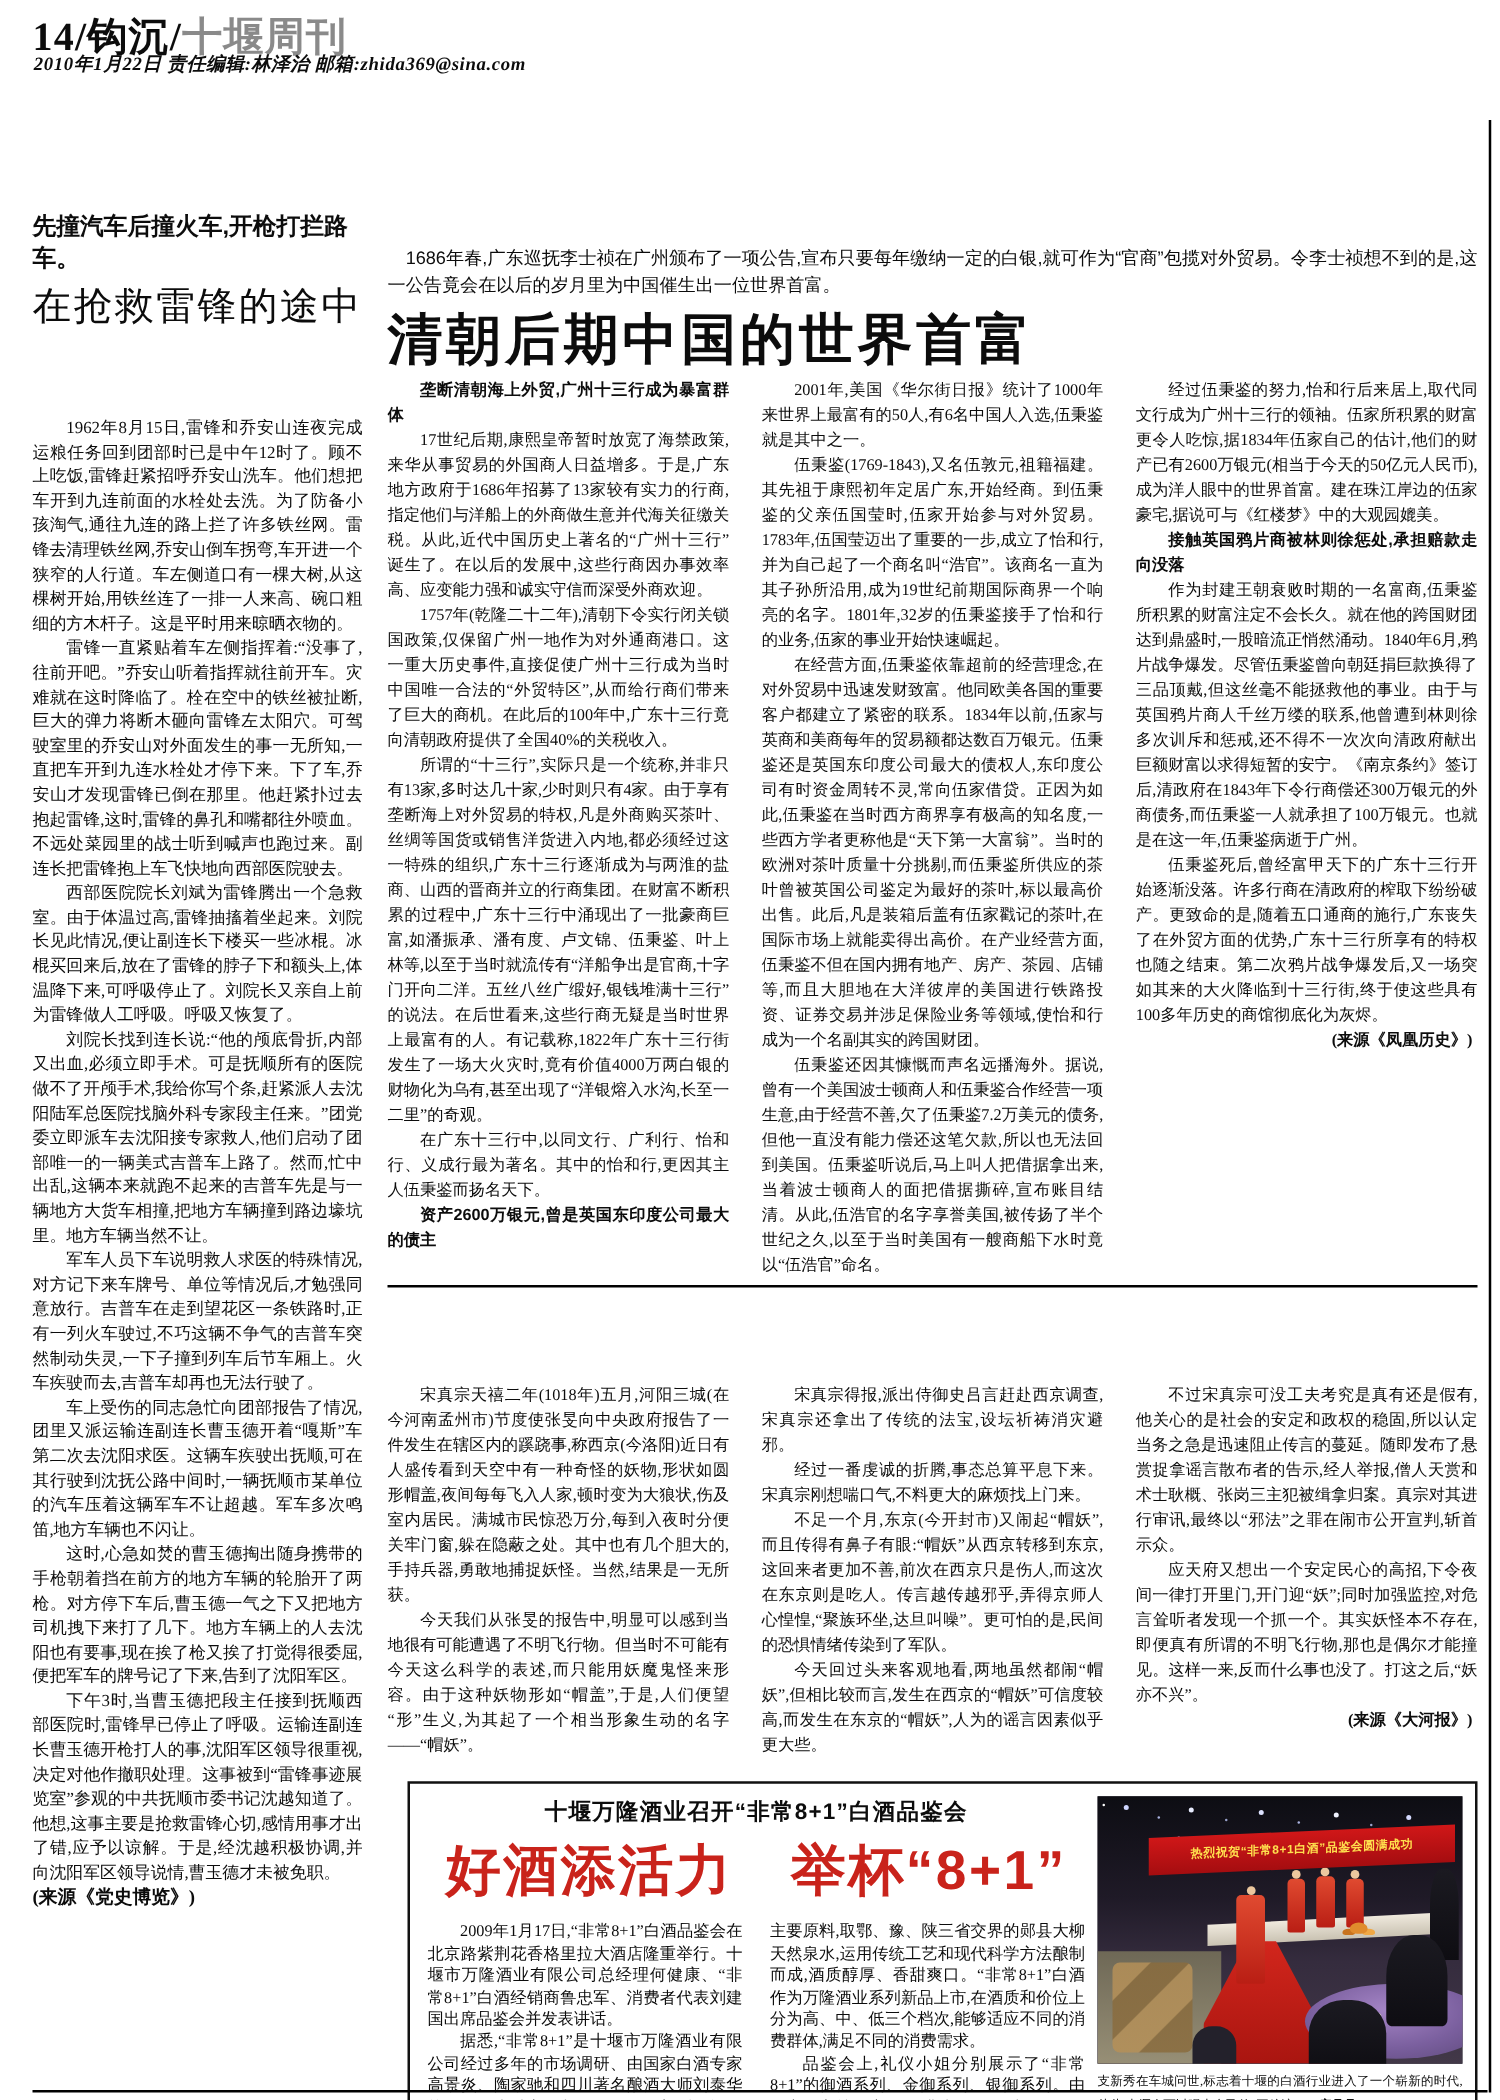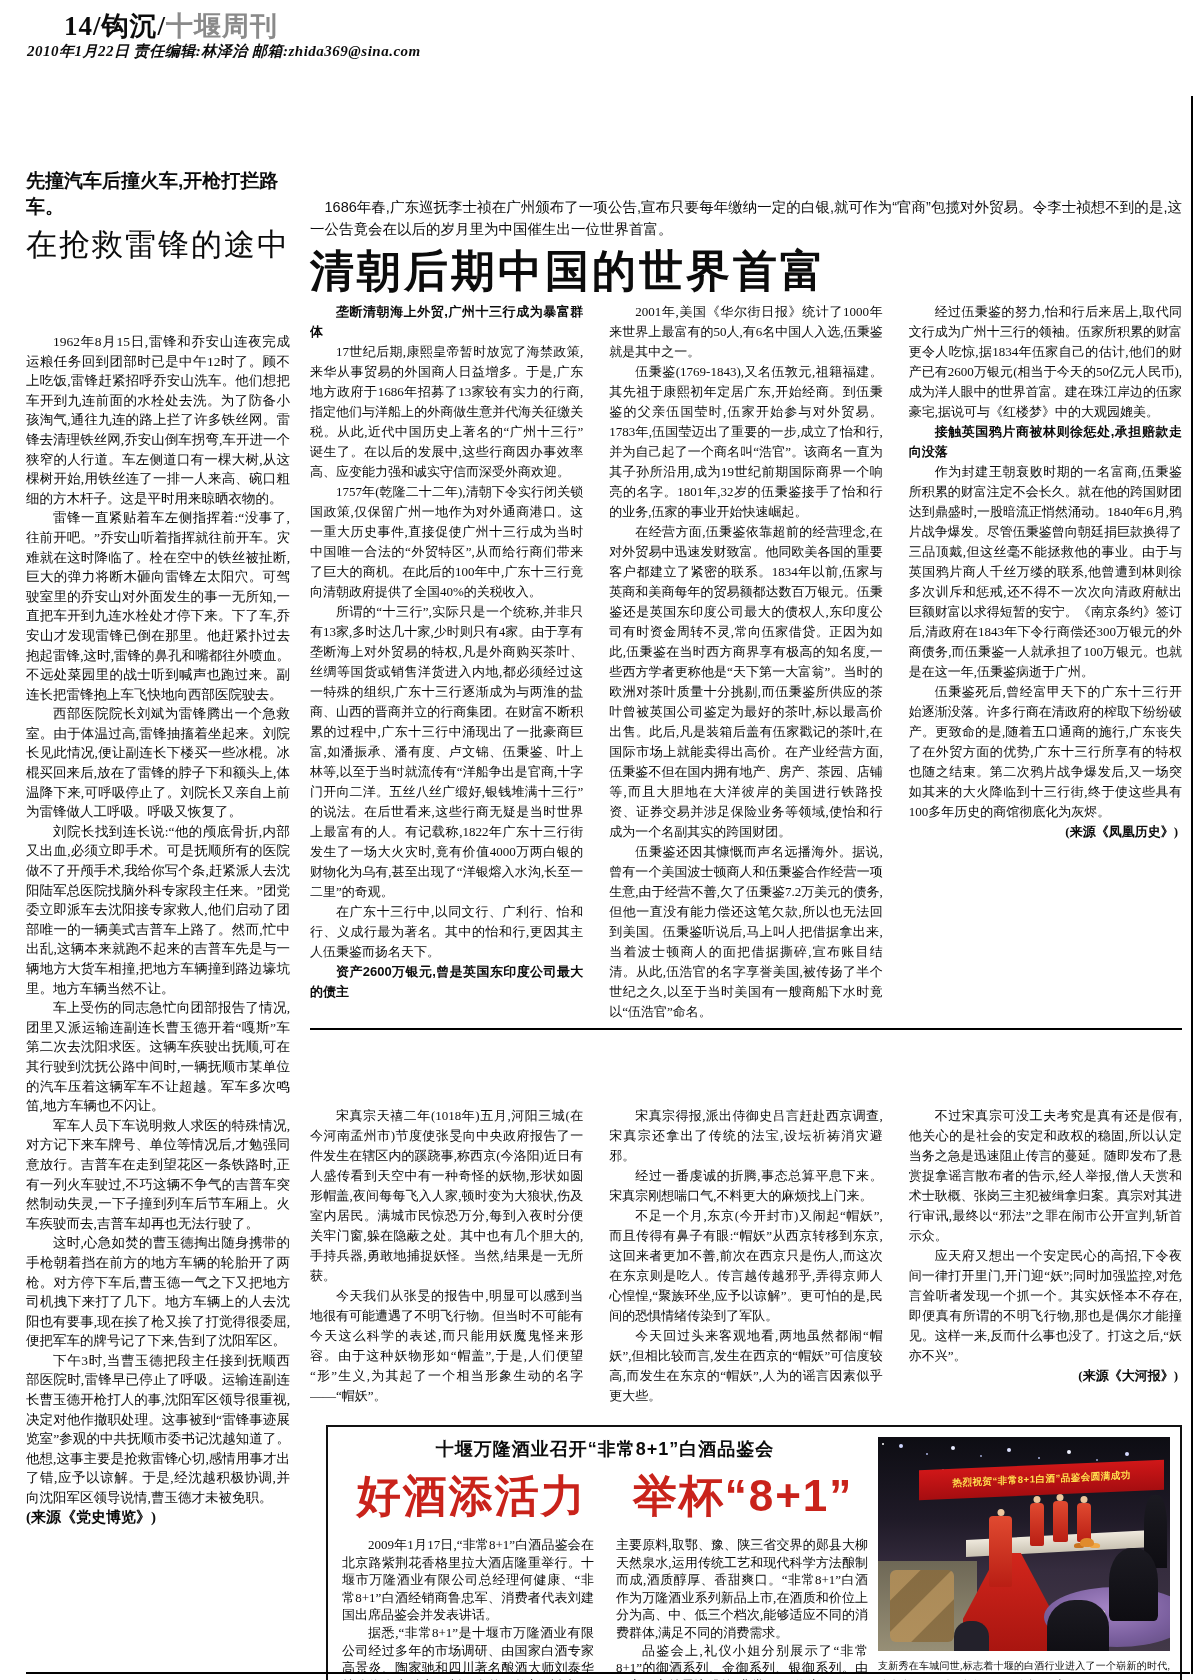--- a/index.html
+++ b/index.html
@@ -1,22 +1,22 @@
 <!DOCTYPE html>
 <html lang="zh"><head>
 <meta charset="utf-8">
 <style>
   * { margin:0; padding:0; box-sizing:border-box; }
   html,body { background:#ffffff; }
   .page { position:relative; width:1200px; height:1680px; background:#fff; color:#0c0c0c;
           font-family:"Liberation Serif", serif; overflow:hidden; }
 
   
-  .masthead { position:absolute; left:26px; top:8px; font-size:27px; font-weight:bold;
-              font-family:"Liberation Serif", serif; letter-spacing:1px;margin-left:38px; }
+  .masthead { position:absolute; left:26px; top:8px; font-size:32px; font-weight:bold;
+              font-family:"Liberation Serif", serif; letter-spacing:1px; }
   .masthead .pub { color:#8a8a8a; font-weight:600; }
   .dateline { position:absolute; left:27px; top:42px; font-size:15px; font-weight:bold;
               font-style:italic; letter-spacing:0.5px; }
 
   
   .left-col { position:absolute; left:26px; top:168px; width:264px; }
   .left-kicker { font-family:"Liberation Sans", sans-serif; font-weight:bold; font-size:19px; }
   .left-title  { font-family:"Liberation Sans", sans-serif; font-weight:normal; font-size:31px;
                  letter-spacing:2px; margin-top:4px; }
   .left-body { margin-top:66px; font-size:13.5px; line-height:19.6px; text-align:justify; }
@@ -114,22 +114,22 @@
   <div class="dateline">2010年1月22日 责任编辑:林泽治 邮箱:zhida369@sina.com</div>
 
   <div class="left-col">
     <div class="left-kicker">先撞汽车后撞火车,开枪打拦路车。</div>
     <div class="left-title">在抢救雷锋的途中</div>
     <div class="left-body">
         <p class="blk-para">1962年8月15日,雷锋和乔安山连夜完成运粮任务回到团部时已是中午12时了。顾不上吃饭,雷锋赶紧招呼乔安山洗车。他们想把车开到九连前面的水栓处去洗。为了防备小孩淘气,通往九连的路上拦了许多铁丝网。雷锋去清理铁丝网,乔安山倒车拐弯,车开进一个狭窄的人行道。车左侧道口有一棵大树,从这棵树开始,用铁丝连了一排一人来高、碗口粗细的方木杆子。这是平时用来晾晒衣物的。</p>
         <p class="blk-para">雷锋一直紧贴着车左侧指挥着:“没事了,往前开吧。”乔安山听着指挥就往前开车。灾难就在这时降临了。栓在空中的铁丝被扯断,巨大的弹力将断木砸向雷锋左太阳穴。可驾驶室里的乔安山对外面发生的事一无所知,一直把车开到九连水栓处才停下来。下了车,乔安山才发现雷锋已倒在那里。他赶紧扑过去抱起雷锋,这时,雷锋的鼻孔和嘴都往外喷血。不远处菜园里的战士听到喊声也跑过来。副连长把雷锋抱上车飞快地向西部医院驶去。</p>
         <p class="blk-para">西部医院院长刘斌为雷锋腾出一个急救室。由于体温过高,雷锋抽搐着坐起来。刘院长见此情况,便让副连长下楼买一些冰棍。冰棍买回来后,放在了雷锋的脖子下和额头上,体温降下来,可呼吸停止了。刘院长又亲自上前为雷锋做人工呼吸。呼吸又恢复了。</p>
         <p class="blk-para">刘院长找到连长说:“他的颅底骨折,内部又出血,必须立即手术。可是抚顺所有的医院做不了开颅手术,我给你写个条,赶紧派人去沈阳陆军总医院找脑外科专家段主任来。”团党委立即派车去沈阳接专家救人,他们启动了团部唯一的一辆美式吉普车上路了。然而,忙中出乱,这辆本来就跑不起来的吉普车先是与一辆地方大货车相撞,把地方车辆撞到路边壕坑里。地方车辆当然不让。</p>
+        <p class="blk-para">军车人员下车说明救人求医的特殊情况,对方记下来车牌号、单位等情况后,才勉强同意放行。吉普车在走到望花区一条铁路时,正有一列火车驶过,不巧这辆不争气的吉普车突然制动失灵,一下子撞到列车后节车厢上。火车疾驶而去,吉普车却再也无法行驶了。</p>
         <p class="blk-para">车上受伤的同志急忙向团部报告了情况,团里又派运输连副连长曹玉德开着“嘎斯”车第二次去沈阳求医。这辆车疾驶出抚顺,可在其行驶到沈抚公路中间时,一辆抚顺市某单位的汽车压着这辆军车不让超越。军车多次鸣笛,地方车辆也不闪让。</p>
-        <p class="blk-para">军车人员下车说明救人求医的特殊情况,对方记下来车牌号、单位等情况后,才勉强同意放行。吉普车在走到望花区一条铁路时,正有一列火车驶过,不巧这辆不争气的吉普车突然制动失灵,一下子撞到列车后节车厢上。火车疾驶而去,吉普车却再也无法行驶了。</p>
         <p class="blk-para">这时,心急如焚的曹玉德掏出随身携带的手枪朝着挡在前方的地方车辆的轮胎开了两枪。对方停下车后,曹玉德一气之下又把地方司机拽下来打了几下。地方车辆上的人去沈阳也有要事,现在挨了枪又挨了打觉得很委屈,便把军车的牌号记了下来,告到了沈阳军区。</p>
         <p class="blk-para">下午3时,当曹玉德把段主任接到抚顺西部医院时,雷锋早已停止了呼吸。运输连副连长曹玉德开枪打人的事,沈阳军区领导很重视,决定对他作撤职处理。这事被到“雷锋事迹展览室”参观的中共抚顺市委书记沈越知道了。他想,这事主要是抢救雷锋心切,感情用事才出了错,应予以谅解。于是,经沈越积极协调,并向沈阳军区领导说情,曹玉德才未被免职。</p>
       </div>
     <div class="left-source">(来源《党史博览》)</div>
   </div>
 
   <div class="main-area">
 
     <div class="lead">1686年春,广东巡抚李士祯在广州颁布了一项公告,宣布只要每年缴纳一定的白银,就可作为“官商”包揽对外贸易。令李士祯想不到的是,这一公告竟会在以后的岁月里为中国催生出一位世界首富。</div>
     <h1 class="main-title">清朝后期中国的世界首富</h1>
@@ -151,21 +151,21 @@
         <p class="blk-source">(来源《凤凰历史》)</p>
       </div>
 
     <div class="section-rule"></div>
 
     <div class="ufo-flow">
         <p class="blk-para">宋真宗天禧二年(1018年)五月,河阳三城(在今河南孟州市)节度使张旻向中央政府报告了一件发生在辖区内的蹊跷事,称西京(今洛阳)近日有人盛传看到天空中有一种奇怪的妖物,形状如圆形帽盖,夜间每每飞入人家,顿时变为大狼状,伤及室内居民。满城市民惊恐万分,每到入夜时分便关牢门窗,躲在隐蔽之处。其中也有几个胆大的,手持兵器,勇敢地捕捉妖怪。当然,结果是一无所获。</p>
         <p class="blk-para">今天我们从张旻的报告中,明显可以感到当地很有可能遭遇了不明飞行物。但当时不可能有今天这么科学的表述,而只能用妖魔鬼怪来形容。由于这种妖物形如“帽盖”,于是,人们便望“形”生义,为其起了一个相当形象生动的名字——“帽妖”。</p>
         <p class="blk-para">宋真宗得报,派出侍御史吕言赶赴西京调查,宋真宗还拿出了传统的法宝,设坛祈祷消灾避邪。</p>
         <p class="blk-para">经过一番虔诚的折腾,事态总算平息下来。宋真宗刚想喘口气,不料更大的麻烦找上门来。</p>
-        <p class="blk-para">不足一个月,东京(今开封市)又闹起“帽妖”,而且传得有鼻子有眼:“帽妖”从西京转移到东京,这回来者更加不善,前次在西京只是伤人,而这次在东京则是吃人。传言越传越邪乎,弄得京师人心惶惶,“聚族环坐,应予以谅解”。更可怕的是,民间的恐惧情绪传染到了军队。</p>
+        <p class="blk-para">不足一个月,东京(今开封市)又闹起“帽妖”,而且传得有鼻子有眼:“帽妖”从西京转移到东京,这回来者更加不善,前次在西京只是伤人,而这次在东京则是吃人。传言越传越邪乎,弄得京师人心惶惶,“聚族环坐,达旦叫噪”。更可怕的是,民间的恐惧情绪传染到了军队。</p>
         <p class="blk-para">今天回过头来客观地看,两地虽然都闹“帽妖”,但相比较而言,发生在西京的“帽妖”可信度较高,而发生在东京的“帽妖”,人为的谣言因素似乎更大些。</p>
         <p class="blk-para">不过宋真宗可没工夫考究是真有还是假有,他关心的是社会的安定和政权的稳固,所以认定当务之急是迅速阻止传言的蔓延。随即发布了悬赏捉拿谣言散布者的告示,经人举报,僧人天赏和术士耿概、张岗三主犯被缉拿归案。真宗对其进行审讯,最终以“邪法”之罪在闹市公开宣判,斩首示众。</p>
         <p class="blk-para">应天府又想出一个安定民心的高招,下令夜间一律打开里门,开门迎“妖”;同时加强监控,对危言耸听者发现一个抓一个。其实妖怪本不存在,即便真有所谓的不明飞行物,那也是偶尔才能撞见。这样一来,反而什么事也没了。打这之后,“妖亦不兴”。</p>
         <p class="blk-source">(来源《大河报》)</p>
       </div>
 
     <div class="ad-box">
       <div class="ad-left">
         <div class="ad-kicker">十堰万隆酒业召开“非常8+1”白酒品鉴会</div>
         <div class="ad-headline" id="ad-headline" style="color: rgb(201, 35, 27);">好酒添活力　举杯“8+1”</div>

